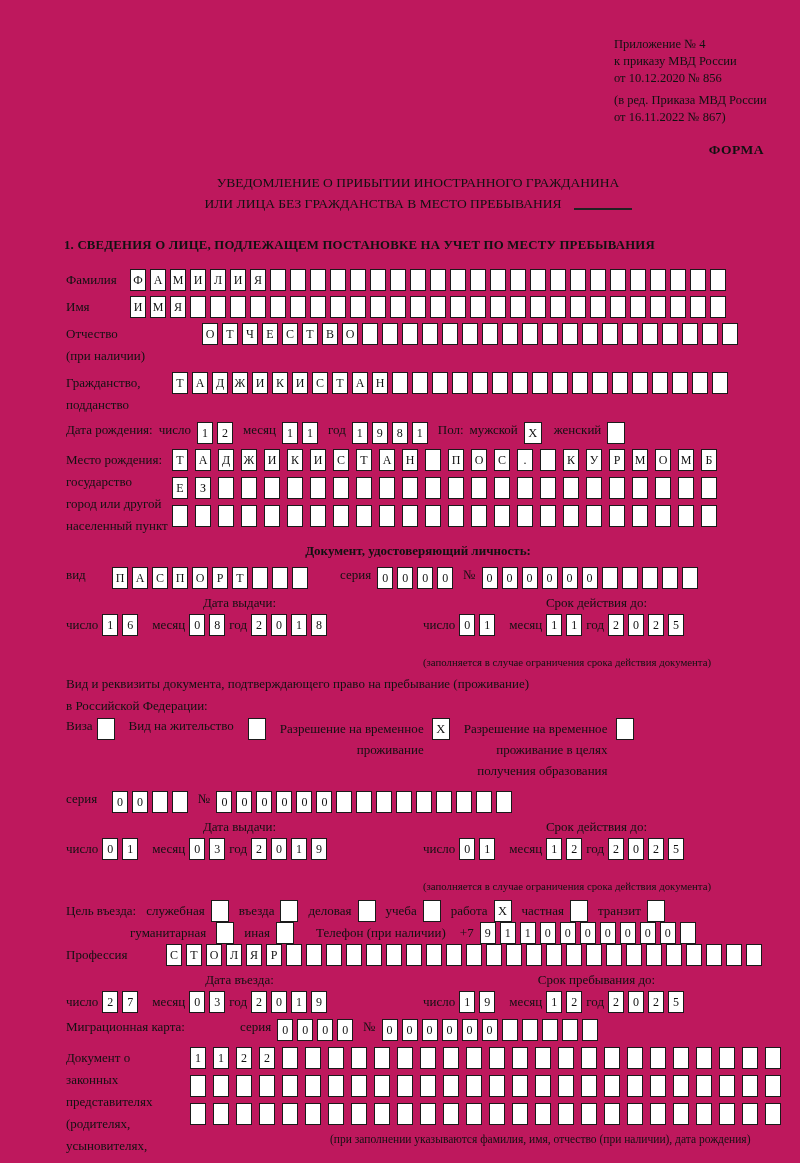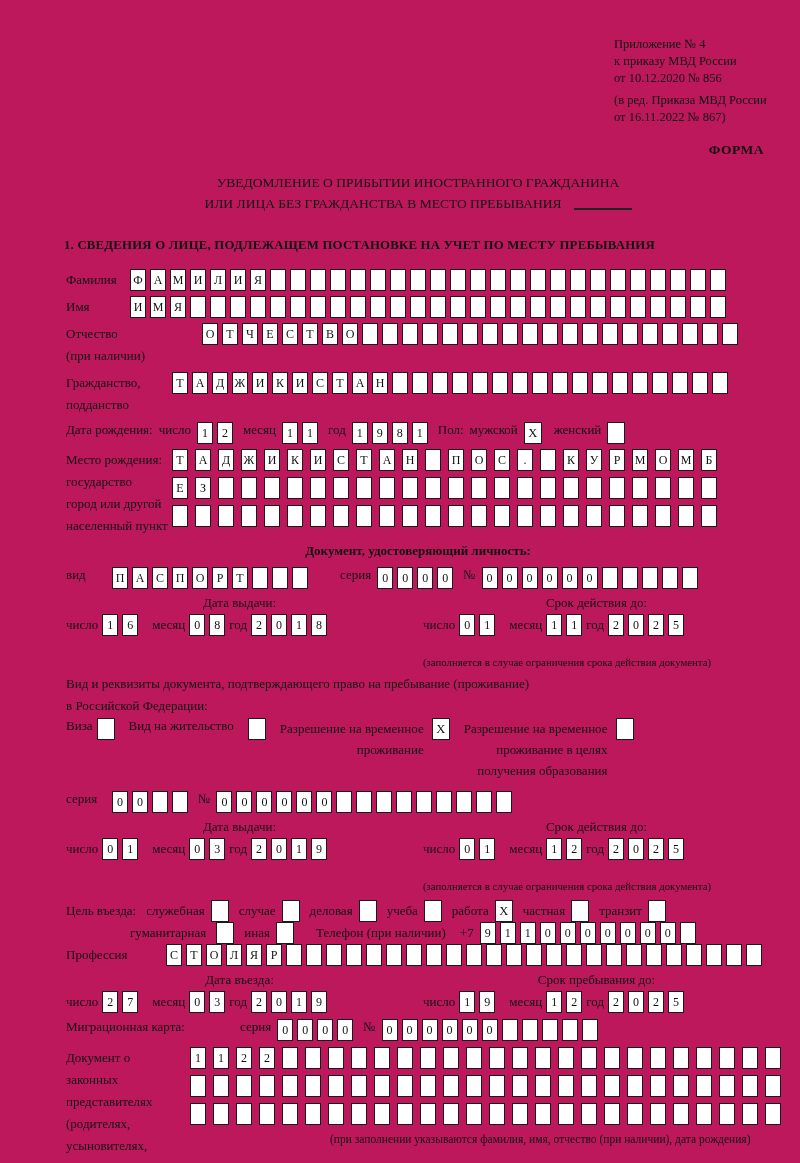--- a/index.html
+++ b/index.html
@@ -526,21 +526,21 @@
           </span>
       </div>
       <div class="note">(заполняется в случае ограничения срока действия документа)</div>
     </div>
   </div>
 
   <div class="purp mt8">
     <span>Цель въезда:</span>
     <span class="olabel">служебная</span>
     <span class="chk"></span>
-    <span class="olabel">случае</span>
+    <span class="olabel">въезда</span>
     <span class="chk"></span>
     <span class="olabel">деловая</span>
     <span class="chk"></span>
     <span class="olabel">учеба</span>
     <span class="chk"></span>
     <span class="olabel">работа</span>
     <span class="chk">X</span>
     <span class="olabel">частная</span>
     <span class="chk"></span>
     <span class="olabel">транзит</span>

